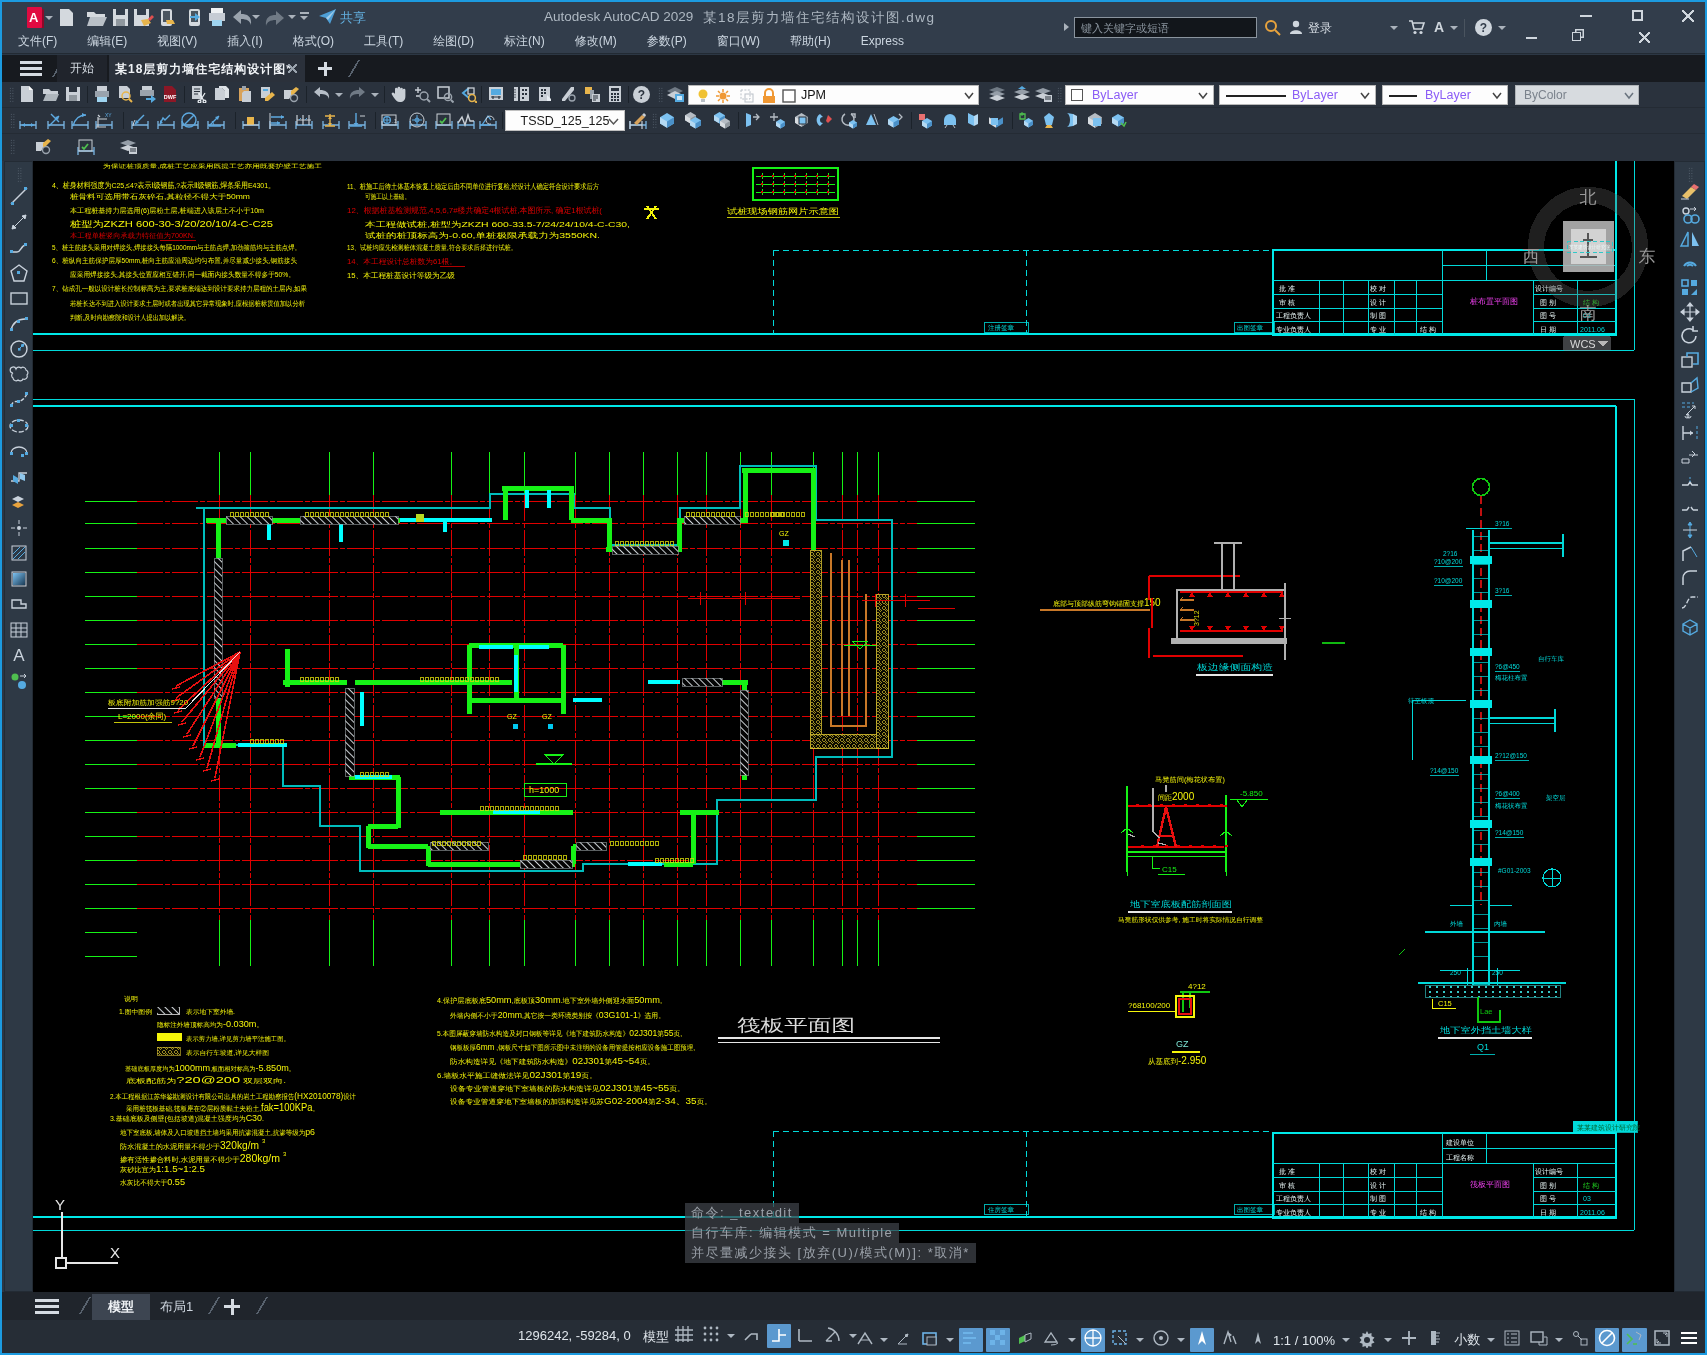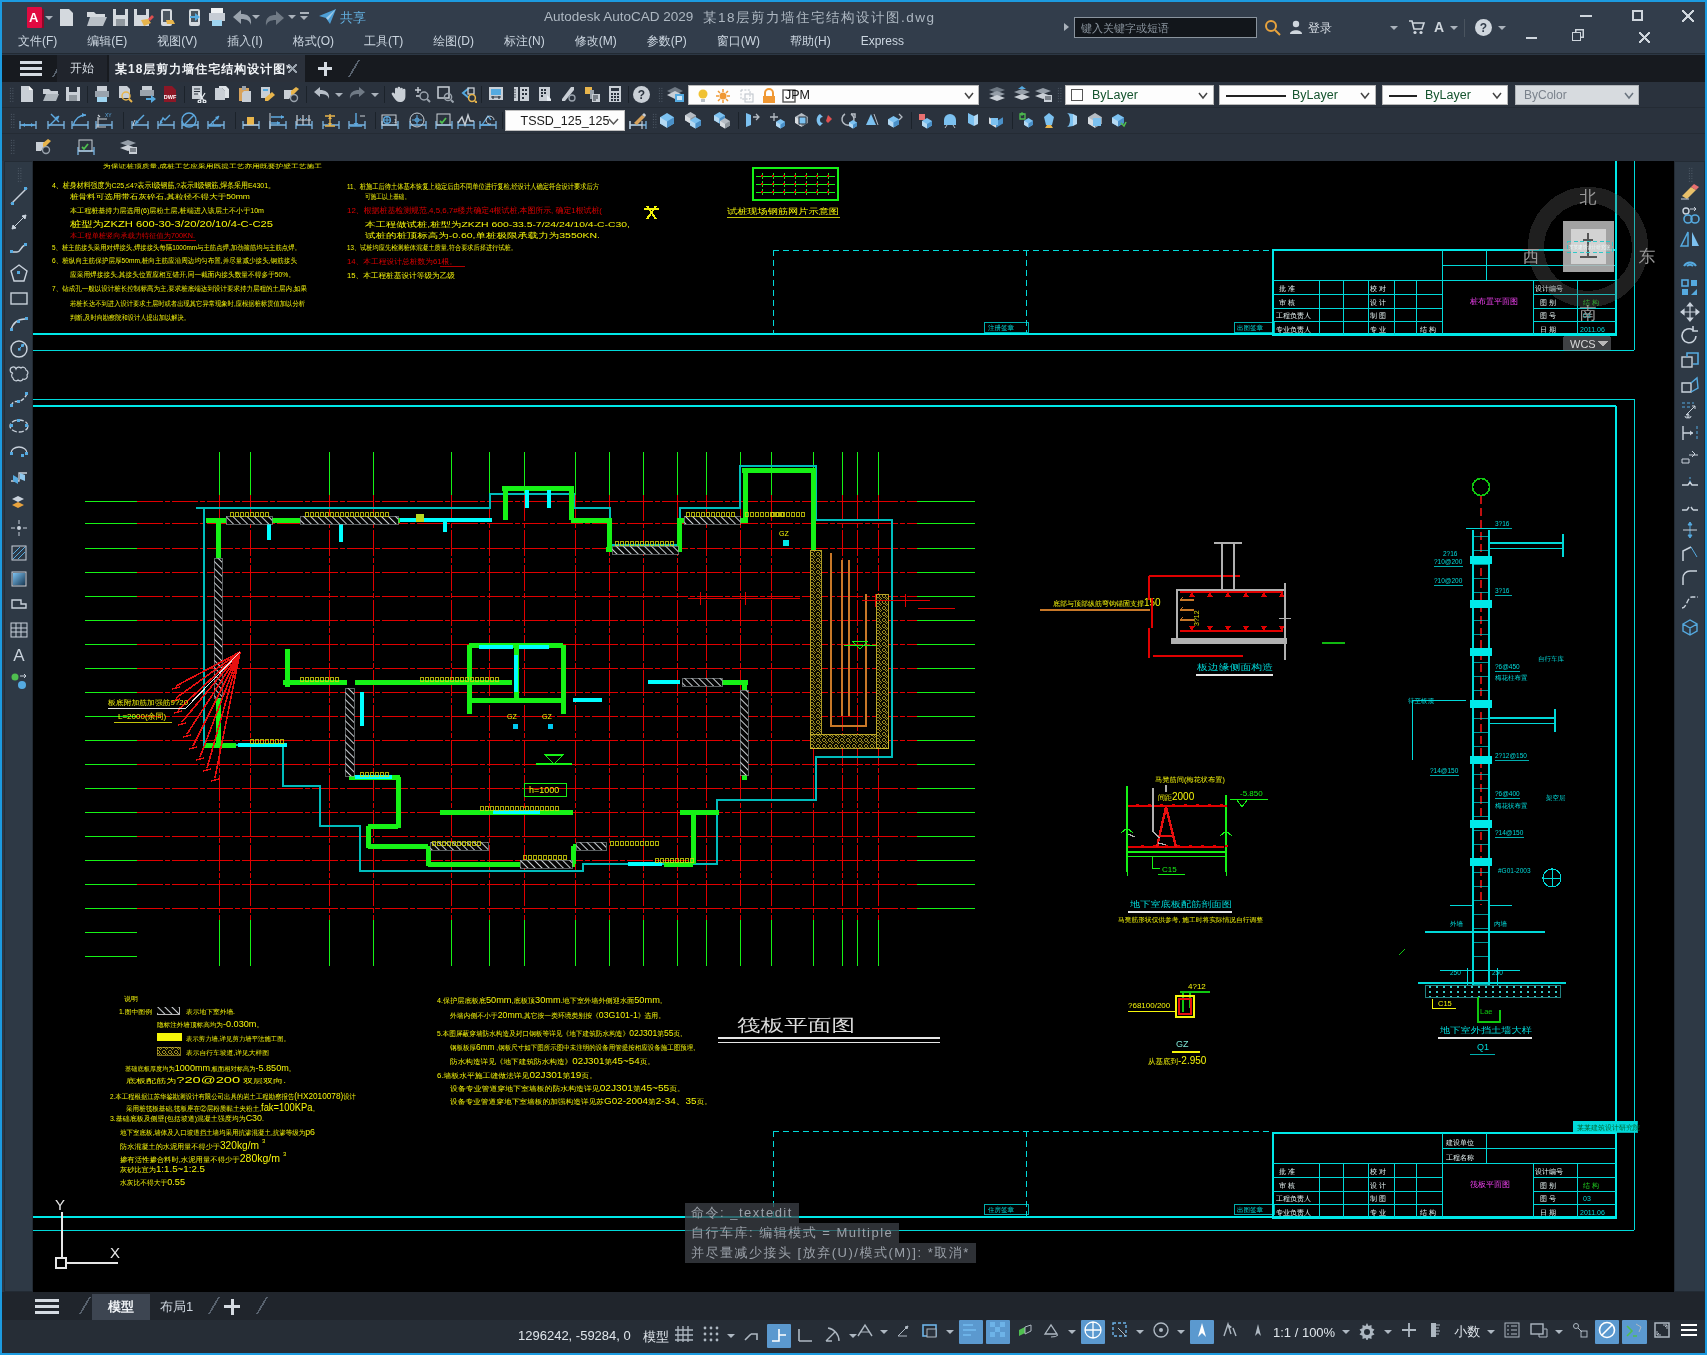--- a/index.html
+++ b/index.html
@@ -32,21 +32,21 @@
 .xbtn2{width:11px;height:11px;background:
  linear-gradient(45deg,transparent 42%,#cfd6dd 42%,#cfd6dd 58%,transparent 58%),
  linear-gradient(-45deg,transparent 42%,#cfd6dd 42%,#cfd6dd 58%,transparent 58%);}
 .xbtn3{width:9px;height:9px;background:
  linear-gradient(45deg,transparent 40%,#9aa3ad 40%,#9aa3ad 60%,transparent 60%),
  linear-gradient(-45deg,transparent 40%,#9aa3ad 40%,#9aa3ad 60%,transparent 60%);}
 .slash{width:14px;height:17px;background:linear-gradient(-60deg,transparent 46%,#58626e 46%,#58626e 54%,transparent 54%);}
 .combo{top:3px;height:20px;background:#fdfdfd;border:1px solid #b8b8b8;}
 .combo .sw{position:absolute;left:5px;top:3px;width:12px;height:12px;background:#fff;border:1.5px solid #555;}
 .combo .lsw{position:absolute;left:6px;top:9px;width:60px;height:2px;background:#222;}
-.combo .ct{position:absolute;left:72px;top:2px;color:#14532d;font-size:12.5px;}
+.combo .ct{position:absolute;left:72px;top:2px;color:#8b5cf6;font-size:12.5px;}
 .combo .sw + .ct{left:24px;}
 .combo .chv{position:absolute;right:5px;top:6px;}
 .tic{position:absolute;top:3px;}
 .tsep{position:absolute;top:4px;width:1px;height:17px;background:#1b222a;}
 .tgrip{position:absolute;top:5px;width:5px;height:15px;background-image:radial-gradient(#5a6673 40%,transparent 42%);background-size:2.6px 2.6px;}
 </style>
 </head>
 <body>
 <div id="win">
   <div class="abs" id="titlebar">
@@ -169,21 +169,21 @@
         <circle cx="30" cy="8" r="3.5" fill="#f09833"></circle>
           <g stroke="#f09833" stroke-width="1.5">
             <path d="M30,1 v3 M30,12 v3 M23,8 h3 M34,8 h3 M25,3 l2,2 M33,11 l2,2 M35,3 l-2,2 M27,11 l-2,2"></path>
           </g>
         <rect x="48" y="2" width="9" height="9" fill="none" stroke="#b9c0c7" stroke-dasharray="2 1.4"></rect>
           <rect x="52" y="6" width="8" height="8" fill="none" stroke="#b9c0c7"></rect>
         <path d="M72,8 v-3 a4,4 0 0 1 8,0 v3" fill="none" stroke="#f09833" stroke-width="2"></path>
           <rect x="70" y="8" width="12" height="7" fill="#f09833"></rect>
         <rect x="90" y="2" width="12" height="12" fill="#fff" stroke="#555" stroke-width="1.4"></rect>
       </svg>
-      <span style="position:absolute;left:96px;top:2px;color:#111;font-size:12.5px;">JPM</span>
+      <span style="position:absolute;left:112px;top:2px;color:#111;font-size:12.5px;">JPM</span>
       <svg class="abs" style="right:4px;top:6px" width="10" height="8" viewBox="0 0 10 8">
           <path d="M1,1 L5,6 L9,1" fill="none" stroke="#444" stroke-width="1.5"></path>
         </svg>
     </div>
 
     <div class="abs combo" style="left:1063px;width:149px;">
         <span class="sw"></span>
         <span class="ct" style="left:26px">ByLayer</span>
         <svg class="chv" width="10" height="8" viewBox="0 0 10 8">
           <path d="M1,1 L5,6 L9,1" fill="none" stroke="#444" stroke-width="1.5"></path>
@@ -1681,21 +1681,21 @@
             </g>
           </svg></span><span style="display:inline-block;width:0;height:0;border-left:4px solid transparent;border-right:4px solid transparent;border-top:4px solid #aeb8c2;vertical-align:middle;margin:0 3px;"></span><span style="display:inline-block;position:relative;width:24px;height:24px;margin:0 1.5px;border-radius:1px;vertical-align:middle;text-align:center;"><svg width="20" height="20" viewBox="0 0 20 20">
             <path d="M3,16 l6,-6 M9,10 h6 v6" fill="none" stroke="#aeb8c2" stroke-width="1.6"></path>
           </svg></span><span style="display:inline-block;position:relative;width:24px;height:24px;margin:0 1.5px;background:#5b99cf;border-radius:1px;vertical-align:middle;text-align:center;"><svg width="20" height="20" viewBox="0 0 20 20">
             <path d="M3,17 h7 v-6 h7 M10,5 v6" fill="none" stroke="#fff" stroke-width="1.6"></path>
           </svg></span><span style="display:inline-block;position:relative;width:24px;height:24px;margin:0 1.5px;border-radius:1px;vertical-align:middle;text-align:center;"><svg width="20" height="20" viewBox="0 0 20 20">
             <path d="M3,17 V5 M3,17 h13" stroke="#aeb8c2" stroke-width="1.6"></path>
           </svg></span><span style="display:inline-block;position:relative;width:24px;height:24px;margin:0 1.5px;border-radius:1px;vertical-align:middle;text-align:center;"><svg width="20" height="20" viewBox="0 0 20 20">
             <path d="M16,17 A13,13 0 0 0 5,4 M3,17 h6 M3,17 l9,-9" fill="none" stroke="#aeb8c2" stroke-width="1.4"></path>
           </svg></span><span style="display:inline-block;width:0;height:0;border-left:4px solid transparent;border-right:4px solid transparent;border-top:4px solid #aeb8c2;vertical-align:middle;margin:0 3px;"></span></div>
-      <div class="abs" style="left:850px;top:0;white-space:nowrap;"><span style="display:inline-block;position:relative;width:22px;height:24px;margin:0 1.5px;border-radius:1px;vertical-align:middle;text-align:center;"><svg width="18" height="20" viewBox="0 0 18 20">
+      <div class="abs" style="left:850px;top:8px;white-space:nowrap;"><span style="display:inline-block;position:relative;width:22px;height:24px;margin:0 1.5px;border-radius:1px;vertical-align:middle;text-align:center;"><svg width="18" height="20" viewBox="0 0 18 20">
             <path d="M2,16 l7,-11 7,11" fill="none" stroke="#aeb8c2" stroke-width="1.4"></path>
             <path d="M5,12 h8" stroke="#aeb8c2"></path>
           </svg></span><span style="display:inline-block;width:0;height:0;border-left:4px solid transparent;border-right:4px solid transparent;border-top:4px solid #aeb8c2;vertical-align:middle;margin:0 3px;"></span><span style="display:inline-block;position:relative;width:22px;height:24px;margin:0 1.5px;border-radius:1px;vertical-align:middle;text-align:center;"><svg width="18" height="20" viewBox="0 0 18 20">
             <path d="M3,16 l10,-10 M13,6 l-3,1 2,2 z" stroke="#aeb8c2" fill="#aeb8c2"></path>
             <path d="M3,16 h9" stroke="#aeb8c2"></path>
           </svg></span><span style="display:inline-block;position:relative;width:24px;height:24px;margin:0 1.5px;border-radius:1px;vertical-align:middle;text-align:center;"><svg width="20" height="20" viewBox="0 0 20 20">
             <rect x="3" y="5" width="13" height="11" fill="none" stroke="#6db3e8" stroke-width="1.6"></rect>
             <rect x="7" y="9" width="9" height="8" fill="#2a323d" stroke="#aeb8c2"></rect>
           </svg></span><span style="display:inline-block;width:0;height:0;border-left:4px solid transparent;border-right:4px solid transparent;border-top:4px solid #aeb8c2;vertical-align:middle;margin:0 3px;"></span><span style="display:inline-block;position:relative;width:24px;height:24px;margin:0 1.5px;background:#5b99cf;border-radius:1px;vertical-align:middle;text-align:center;"><svg width="20" height="20" viewBox="0 0 20 20">
             <path d="M2,5 h10 M2,10 h13 M2,15 h8" stroke="#6db3e8" stroke-width="2"></path>

